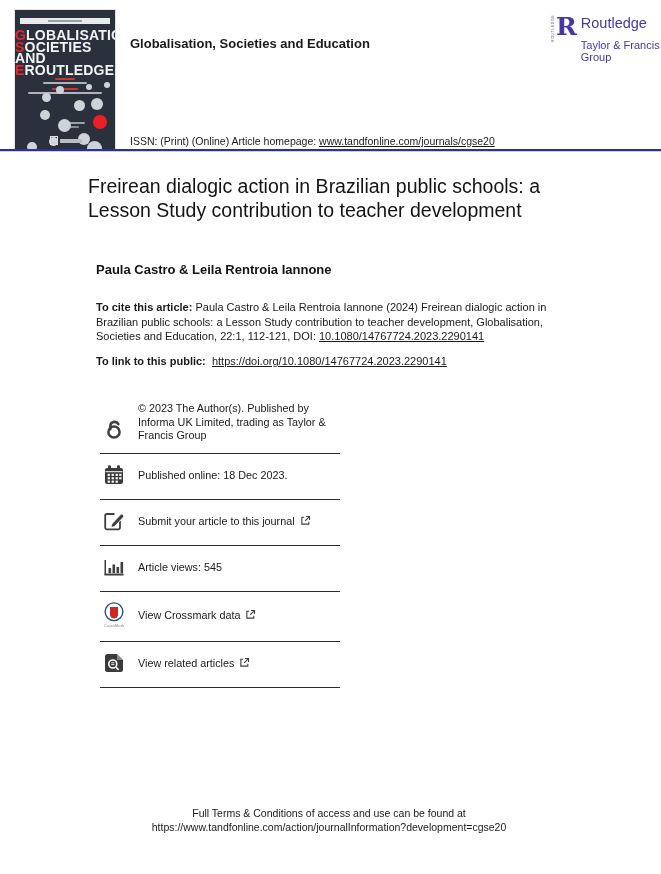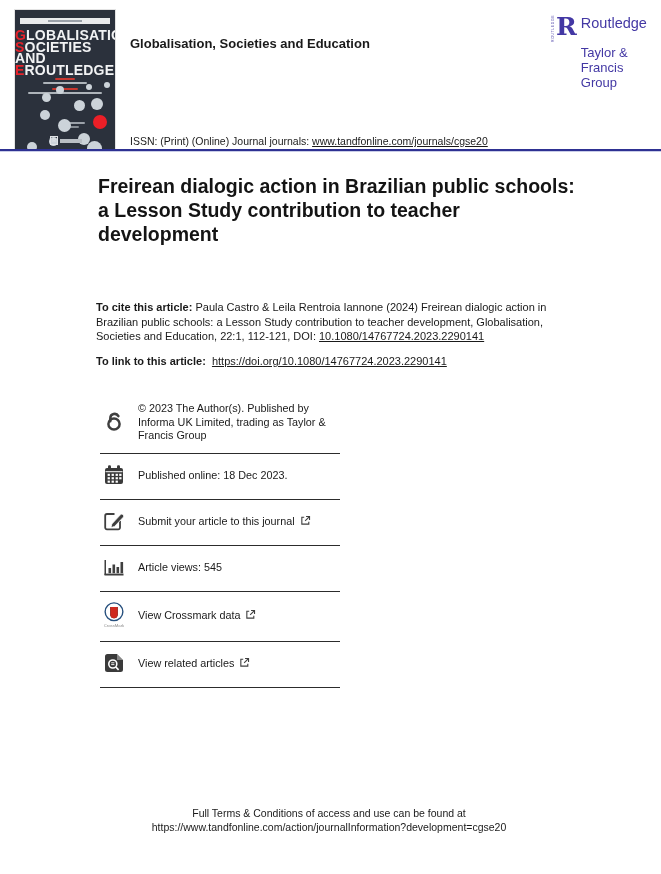--- a/index.html
+++ b/index.html
@@ -55,33 +55,33 @@
     font-size:3.5px;letter-spacing:.6px;color:#4338a4;
     height:26px;margin-top:2px;
   }
   .pub-mark{
     font-family:"DejaVu Serif","Liberation Serif",serif;
     font-size:25px;font-weight:bold;color:#4338a4;line-height:26px;
     margin:0 4px 0 1px;
   }
   .pub-names{display:flex;flex-direction:column;margin-top:2px;}
   .pub-name{font-size:14.5px;color:#4338a4;line-height:15px;}
-  .pub-group{font-size:13px;color:#4338a4;margin-top:14px;}
+  .pub-group{font-size:11px;color:#4338a4;margin-top:8px;}
   .issn-line{
     position:absolute;left:130px;top:135px;font-size:10.5px;color:#1a1a1a;
   }
   .issn-line a, .link{color:#1a1a1a;text-decoration:underline;cursor:pointer;}
   .navy-rule{
     position:absolute;left:0;top:149px;width:661px;height:0;
     border-top:2px solid #2e3192;border-bottom:1px solid #c9cde8;
   }
   
   .article-title{
-    position:absolute;left:98px;top:174px;width:480px;
-    font-size:19.5px;font-weight:bold;line-height:24px;color:#141414;
+    position:absolute;left:88px;top:174px;width:480px;
+    font-size:19.5px;font-weight:normal;line-height:24px;color:#141414;
   }
   .authors{
     position:absolute;left:96px;top:262px;width:480px;
     font-size:13px;font-weight:bold;color:#141414;
   }
   .cite-block{
     position:absolute;left:96px;top:300px;width:486px;
     font-size:11px;line-height:14.5px;color:#1a1a1a;
   }
   .cite-block b{font-weight:bold;}
@@ -90,21 +90,21 @@
     font-size:11px;color:#1a1a1a;
   }
   
   .rows{position:absolute;left:100px;top:396px;width:240px;}
   .row{
     display:flex;align-items:center;
     border-bottom:1.2px solid #2c2c2c;
     padding:9px 0 10px 0;min-height:26px;
     font-size:10.8px;color:#1a1a1a;
   }
-  .row.first{align-items:center;padding-top:6px;}
+  .row.first{align-items:flex-end;padding-top:6px;}
   .row .icon{flex:0 0 24px;margin-right:12px;margin-left:2px;}
   .row .txt{line-height:13.5px;}
   .extlink{display:inline-block;vertical-align:-1px;margin-left:5px;}
   
   .footer{
     position:absolute;left:0;top:806px;width:658px;text-align:center;
     font-size:10.5px;line-height:14px;color:#1a1a1a;
   }
 </style>
 </head>
@@ -153,33 +153,34 @@
   <div class="publisher">
     <span class="pub-vert">ROUTLEDGE</span>
     <span class="pub-mark">R</span>
     <span class="pub-names">
       <span class="pub-name">Routledge</span>
       <span class="pub-group">Taylor &amp; Francis Group</span>
     </span>
   </div>
 
   <div class="issn-line">
-    <span>ISSN: (Print) (Online) Journal journals: </span><span class="link">www.tandfonline.com/journals/cgse20</span>
+    <span>ISSN: (Print) (Online) Article homepage: </span><span class="link">www.tandfonline.com/journals/cgse20</span>
   </div>
 
   <div class="navy-rule"></div>
 
   <div class="article-title">Freirean dialogic action in Brazilian public schools: a Lesson Study contribution to teacher development</div>
+  <div class="authors">Paula Castro &amp; Leila Rentroia Iannone</div>
 
   <div class="cite-block">
     <b>To cite this article:</b><span> Paula Castro &amp; Leila Rentroia Iannone (2024) Freirean dialogic action in Brazilian public schools: a Lesson Study contribution to teacher development, Globalisation, Societies and Education, 22:1, 112-121, DOI: </span><span class="link">10.1080/14767724.2023.2290141</span>
   </div>
 
   <div class="link-block">
-    <b>To link to this article:</b>&nbsp;&nbsp;<span class="link">https://doi.org/10.1080/14767724.2023.2290141</span>
+    <b>To link to this public:</b>&nbsp;&nbsp;<span class="link">https://doi.org/10.1080/14767724.2023.2290141</span>
   </div>
 
   <div class="rows">
 
     <div class="row first">
       <span class="icon">
         <svg width="24" height="24" viewBox="0 0 24 24">
           <circle cx="12" cy="15" r="5.6" fill="none" stroke="#3f3f3f" stroke-width="2.5"></circle>
           <path d="M8.3 12.2 V9.2 A4.3 4.3 0 0 1 16.4 7.2" fill="none" stroke="#3f3f3f" stroke-width="2.5" stroke-linecap="round"></path>
         </svg>

